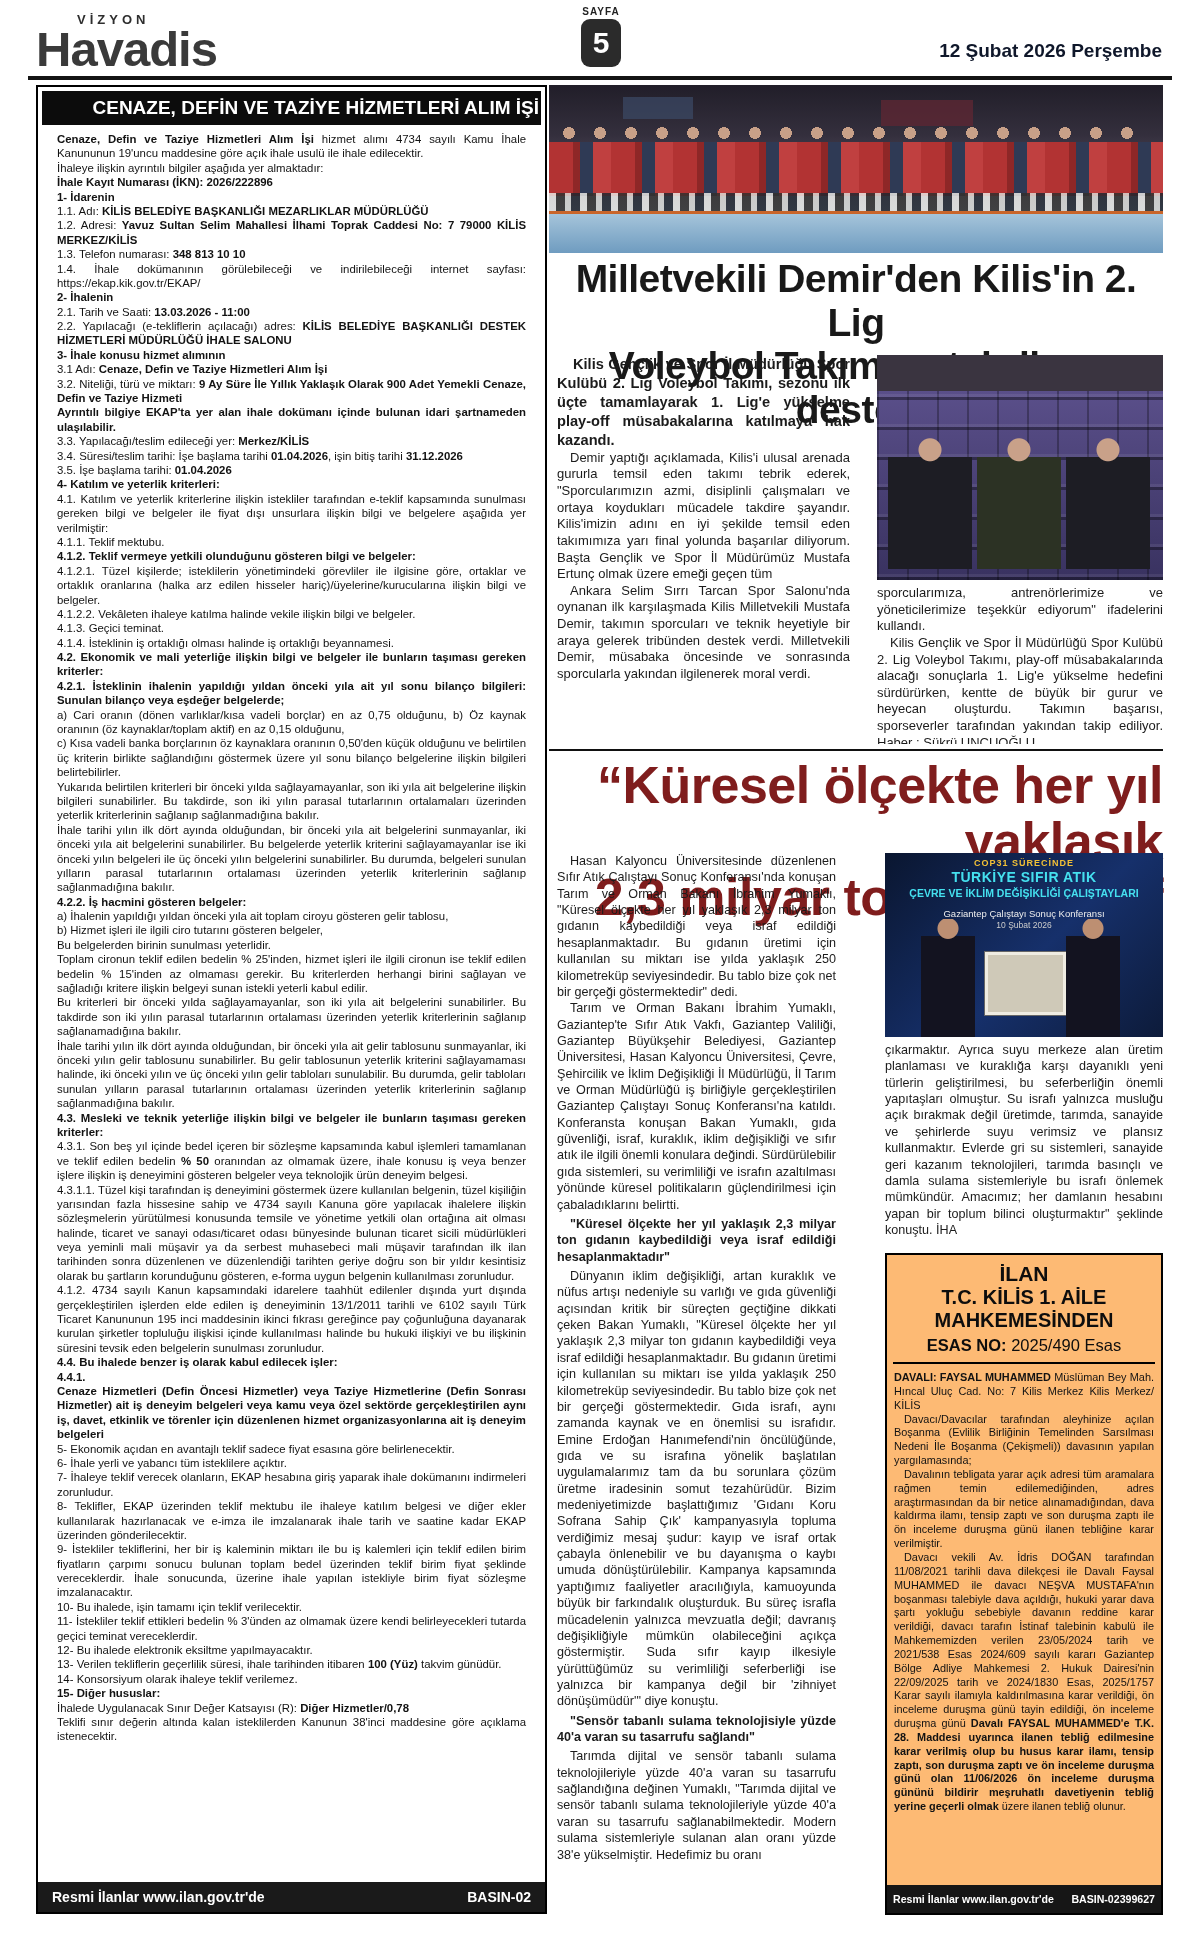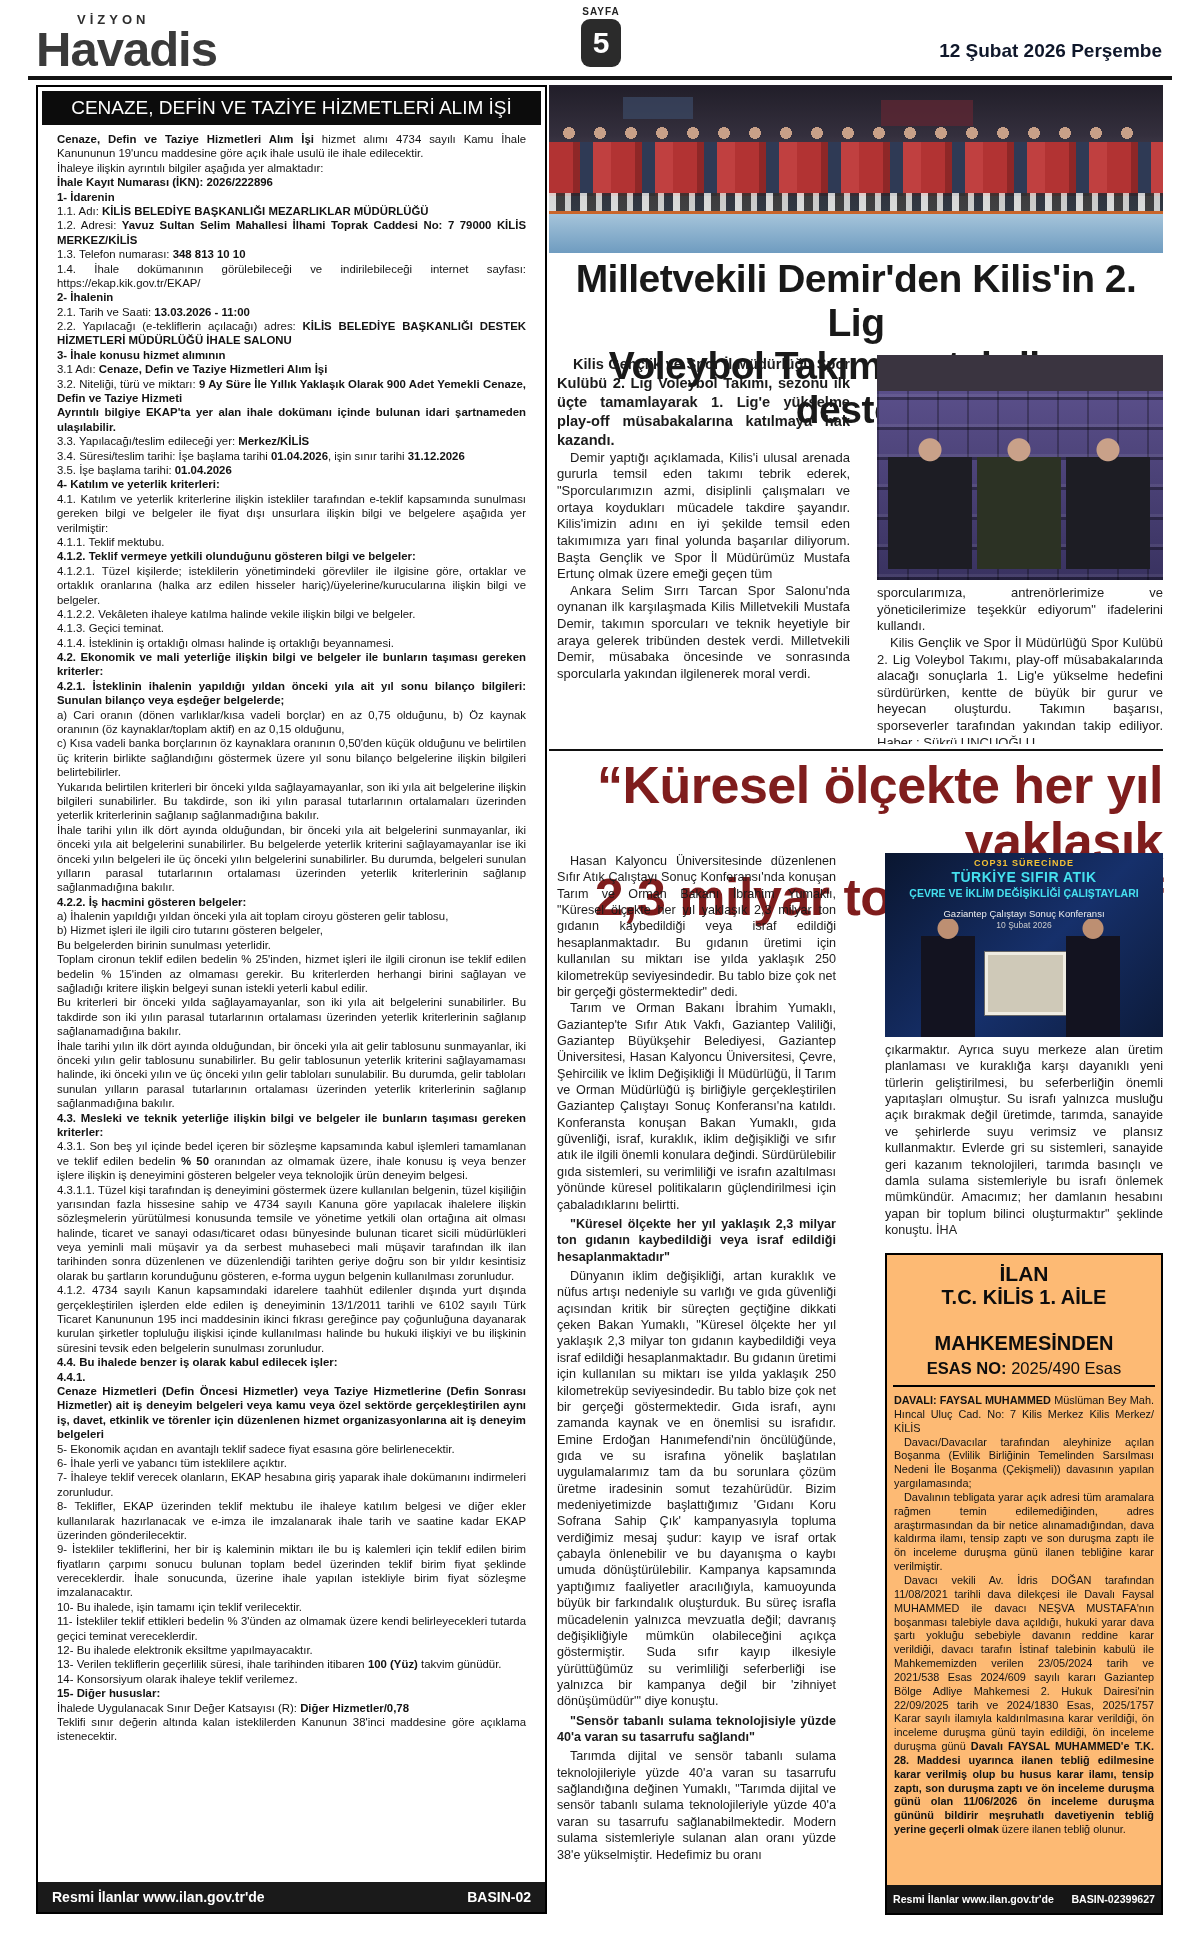--- a/index.html
+++ b/index.html
@@ -14,22 +14,22 @@
   .page-badge{position:absolute;left:563px;top:6px;width:76px;text-align:center;}
   .sayfa{display:block;font-size:10px;font-weight:bold;letter-spacing:1px;color:#222;}
   .pagenum{display:inline-block;margin-top:2px;width:40px;height:48px;background:#2b2b2b;color:#fff;
            font-size:30px;font-weight:bold;line-height:48px;border-radius:9px;}
   .date{position:absolute;right:38px;top:40px;font-size:19px;font-weight:bold;color:#0f172a;}
   .masthead-rule{position:absolute;left:28px;right:28px;top:76px;height:4px;background:#141414;}
 
   
   .legal-box{position:absolute;left:36px;top:85px;width:511px;height:1829px;border:2px solid #000;
              box-sizing:border-box;overflow:hidden;background:#fff;}
-  .legal-title-bar{margin:4px;background:#0c0c0c;color:#fff;text-align:center;
-                   font-size:19px;font-weight:normal;padding:6px 2px;}
+  .legal-title-bar{margin:4px;background:#0c0c0c;color:#fff;text-align:right;
+                   font-size:19px;font-weight:bold;padding:6px 2px;}
   .legal-body{padding:3px 19px;font-size:11.4px;line-height:1.262;text-align:justify;color:#121212;}
   .legal-body p{margin:0;}
   .legal-footer{position:absolute;left:0;right:0;bottom:0;height:30px;background:#1a1a1a;color:#fff;
                 font-weight:bold;font-size:14px;display:flex;justify-content:space-between;
                 align-items:center;padding:0 14px;}
 
   
   .art{position:absolute;text-align:justify;overflow:hidden;color:#1b1b1b;}
   .art p{margin:0;text-indent:13px;}
   .art p.noind{text-indent:0;}
@@ -88,21 +88,21 @@
   .conf-frame{position:absolute;left:36%;top:54%;width:27%;height:31%;background:#cfc9b8;
               border:3px solid #efece2;outline:1px solid #666;}
   .food-col2{left:885px;top:1042px;width:278px;height:205px;font-size:12.6px;line-height:1.3;}
 
   
   .court-box{position:absolute;left:885px;top:1253px;width:278px;height:662px;border:2px solid #000;
              box-sizing:border-box;overflow:hidden;background:#fdba74;}
   .court-head{text-align:center;padding:7px 4px 2px;color:#0d0d0d;}
   .ch1{display:block;font-size:21px;font-weight:bold;}
   .ch2{display:block;font-size:20px;font-weight:bold;}
-  .ch3{display:block;font-size:20px;font-weight:bold;margin-top:23px;}
+  .ch3{display:block;font-size:20px;font-weight:bold;}
   .esas{display:block;font-size:16.5px;margin-top:4px;}
   .court-rule{height:2px;background:#000;margin:5px 6px;}
   .court-body{padding:2px 7px;font-size:10.9px;line-height:1.27;text-align:justify;color:#121212;}
   .court-body p{margin:0;text-indent:10px;}
   .court-body p:first-child{text-indent:0;}
   .court-footer{position:absolute;left:0;right:0;bottom:0;height:28px;background:#161616;color:#fff;
                 font-size:10.6px;font-weight:bold;display:flex;justify-content:space-between;
                 align-items:center;padding:0 6px;}
 </style>
 </head>
@@ -131,21 +131,21 @@
       <p><span>1.3. Telefon numarası: </span><span class="b">348 813 10 10</span></p>
       <p><span>1.4. İhale dokümanının görülebileceği ve indirilebileceği internet sayfası: https://ekap.kik.gov.tr/EKAP/</span></p>
       <p><span class="b">2- İhalenin</span></p>
       <p><span>2.1. Tarih ve Saati: </span><span class="b">13.03.2026 - 11:00</span></p>
       <p><span>2.2. Yapılacağı (e-tekliflerin açılacağı) adres: </span><span class="b">KİLİS BELEDİYE BAŞKANLIĞI DESTEK HİZMETLERİ MÜDÜRLÜĞÜ İHALE SALONU</span></p>
       <p><span class="b">3- İhale konusu hizmet alımının</span></p>
       <p><span>3.1 Adı: </span><span class="b">Cenaze, Defin ve Taziye Hizmetleri Alım İşi</span></p>
       <p><span>3.2. Niteliği, türü ve miktarı: </span><span class="b">9 Ay Süre İle Yıllık Yaklaşık Olarak 900 Adet Yemekli Cenaze, Defin ve Taziye Hizmeti</span></p>
       <p><span class="b">Ayrıntılı bilgiye EKAP'ta yer alan ihale dokümanı içinde bulunan idari şartnameden ulaşılabilir.</span></p>
       <p><span>3.3. Yapılacağı/teslim edileceği yer: </span><span class="b">Merkez/KİLİS</span></p>
-      <p><span>3.4. Süresi/teslim tarihi: İşe başlama tarihi </span><span class="b">01.04.2026</span><span>, işin sınır tarihi </span><span class="b">31.12.2026</span></p>
+      <p><span>3.4. Süresi/teslim tarihi: İşe başlama tarihi </span><span class="b">01.04.2026</span><span>, işin bitiş tarihi </span><span class="b">31.12.2026</span></p>
       <p><span>3.5. İşe başlama tarihi: </span><span class="b">01.04.2026</span></p>
       <p><span class="b">4- Katılım ve yeterlik kriterleri:</span></p>
       <p><span>4.1. Katılım ve yeterlik kriterlerine ilişkin istekliler tarafından e-teklif kapsamında sunulması gereken bilgi ve belgeler ile fiyat dışı unsurlara ilişkin bilgi ve belgelere aşağıda yer verilmiştir:</span></p>
       <p><span>4.1.1. Teklif mektubu.</span></p>
       <p><span class="b">4.1.2. Teklif vermeye yetkili olunduğunu gösteren bilgi ve belgeler:</span></p>
       <p><span>4.1.2.1. Tüzel kişilerde; isteklilerin yönetimindeki görevliler ile ilgisine göre, ortaklar ve ortaklık oranlarına (halka arz edilen hisseler hariç)/üyelerine/kurucularına ilişkin bilgi ve belgeler.</span></p>
       <p><span>4.1.2.2. Vekâleten ihaleye katılma halinde vekile ilişkin bilgi ve belgeler.</span></p>
       <p><span>4.1.3. Geçici teminat.</span></p>
       <p><span>4.1.4. İsteklinin iş ortaklığı olması halinde iş ortaklığı beyannamesi.</span></p>
       <p><span class="b">4.2. Ekonomik ve mali yeterliğe ilişkin bilgi ve belgeler ile bunların taşıması gereken kriterler:</span></p>

